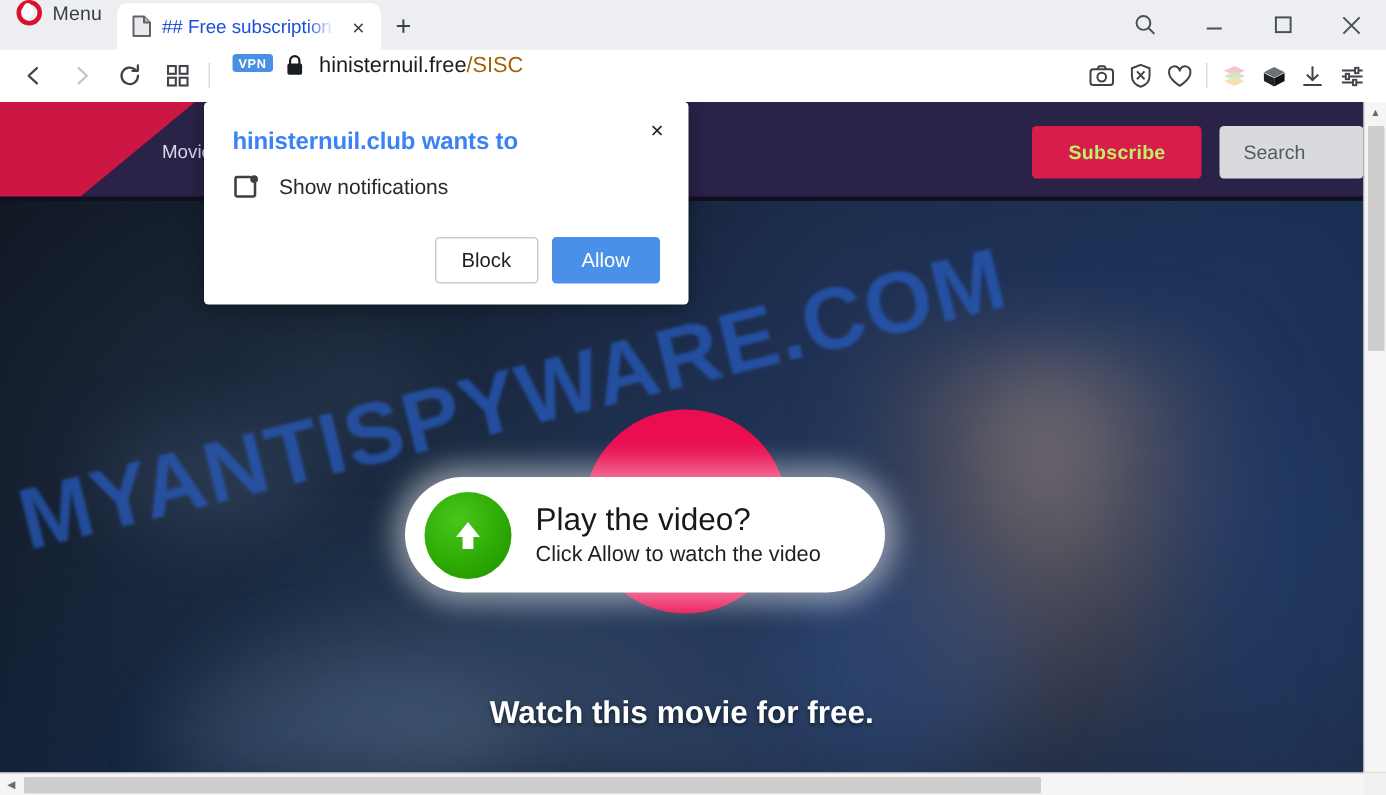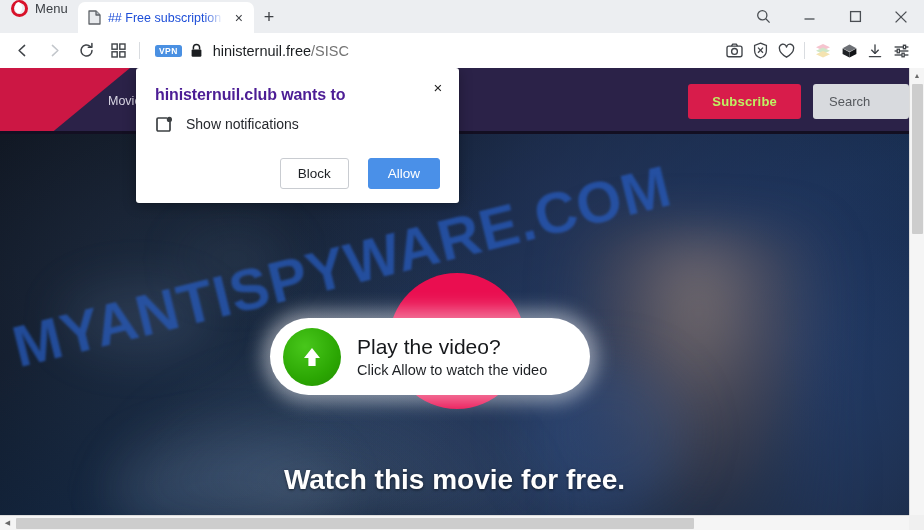--- a/index.html
+++ b/index.html
@@ -144,21 +144,21 @@
   .nav-sep {
     width: 1px;
     height: 17px;
     background: #d9dce0;
     margin: 0 9px 0 5px;
   }
 
   .addr-wrap {
     flex: 1;
     display: flex;
-    align-items: center;
+    align-items: flex-start;
     gap: 8px;
     height: 30px;
     padding-left: 6px;
   }
 
   .vpn-badge {
     background: #4a90e2;
     color: #fff;
     font-size: 8.5px;
     font-weight: bold;
@@ -170,21 +170,21 @@
 
   .lock-icon { display:flex; }
   .lock-icon svg { display:block; }
 
   .url {
     font-size: 14.5px;
     color: #1b1e21;
     white-space: nowrap;
     margin-left: 2px;
   }
-  .url .path { color: #737373; }
+  .url .path { color: #a16207; }
 
   .rightbar {
     display: flex;
     align-items: center;
     gap: 0px;
     margin-left: auto;
   }
   .rightbar .nav-icon { width: 26px; }
   .rightbar .nav-sep { margin: 0 5px; }
 
@@ -371,21 +371,21 @@
     color: #1d2024;
     margin-top: 3px;
   }
 
   .watch-free {
     position: absolute;
     left: 0; right: 0;
     top: 330px;
     text-align: center;
     color: #ffffff;
-    font-size: 28px;
+    font-size: 21px;
     font-weight: bold;
     z-index: 6;
     text-shadow: 0 1px 3px rgba(0,0,0,.55);
   }
 
   
   .vscroll {
     position: absolute;
     right: 0; top: 0; bottom: 15px;
     width: 15px;
@@ -457,40 +457,40 @@
     right: 11px; top: 9px;
     width: 20px; height: 20px;
     display: flex; align-items: center; justify-content: center;
     color: #222;
     font-size: 15px;
     line-height: 1;
   }
   .perm-title {
     font-size: 16px;
     font-weight: bold;
-    color: #4c1d95;
+    color: #3b82f6;
     margin-bottom: 12px;
     letter-spacing: -.1px;
   }
   .perm-row {
     display: flex;
     align-items: flex-start;
     gap: 13px;
     margin-bottom: 24px;
   }
   .perm-icon { width: 18px; height: 18px; flex: none; }
   .perm-icon svg { display:block; }
   .perm-label {
     font-size: 14px;
     color: #25282d;
   }
   .perm-buttons {
     display: flex;
     justify-content: flex-end;
-    gap: 19px;
+    gap: 9px;
   }
   .btn-block {
     background: #ffffff;
     border: 1px solid #c9ccd1;
     border-radius: 3px;
     padding: 7px 17px;
     font-size: 13.5px;
     color: #1d2024;
   }
   .btn-allow {

